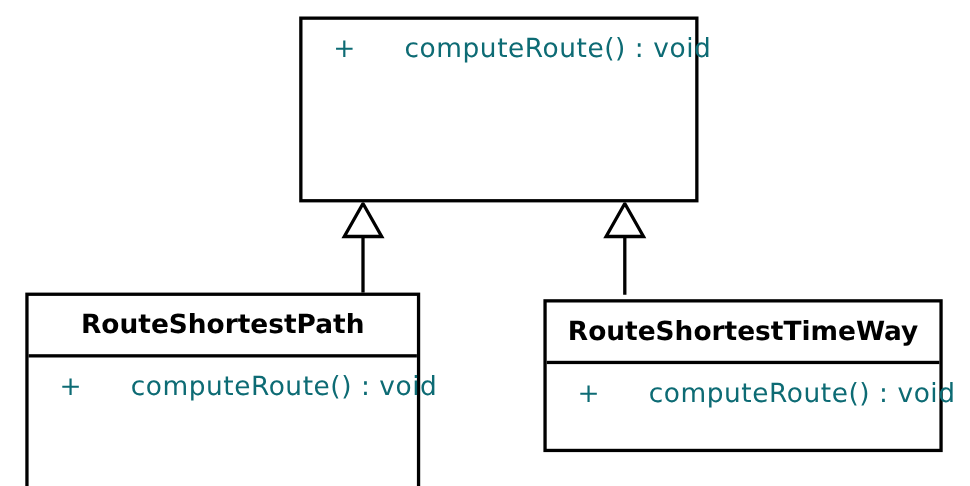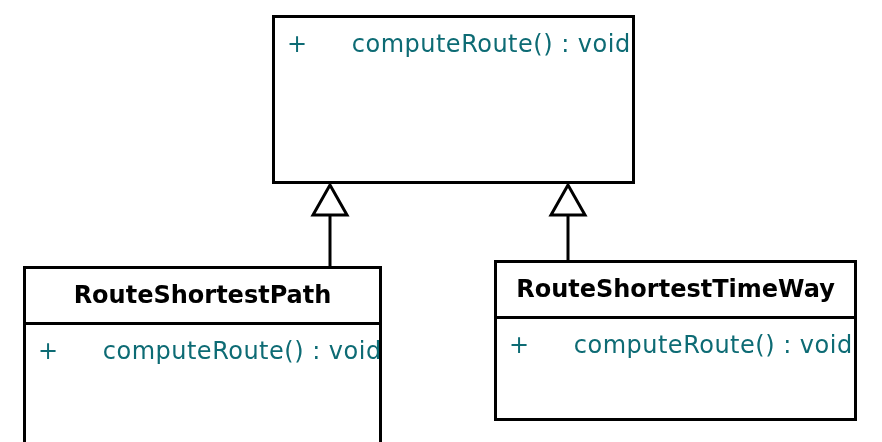--- a/index.html
+++ b/index.html
@@ -23,39 +23,39 @@
     height: 442px;
   }
   .uml-class {
     position: absolute;
     box-sizing: border-box;
     border: 3px solid #000000;
     background: #ffffff;
   }
   .box-routing   { left: 272px; top: 15px;  width: 363px; height: 169px; }
   .box-shortest  { left: 23px;  top: 266px; width: 359px; height: 185px; }
-  .box-timeway   { left: 494px; top: 260px; width: 363px; height: 161px; }
+  .box-timeway   { left: 494px; top: 272px; width: 363px; height: 139px; }
 
   .class-title {
     box-sizing: content-box;
     border-bottom: 3px solid #000000;
     font-weight: bold;
     font-size: 24px;
     color: #000000;
     text-align: center;
     white-space: nowrap;
     overflow: hidden;
   }
   .box-routing .class-title  { height: 48px; line-height: 48px; }
   .box-shortest .class-title { height: 53px; line-height: 53px; }
   .box-timeway .class-title  { height: 53px; line-height: 53px; }
 
   .class-members {
     box-sizing: border-box;
-    padding: 9px 0 0 12px;
+    padding: 9px 0 0 28px;
   }
   .method-row {
     font-size: 24px;
     line-height: 34px;
     color: #0d6b74;
     white-space: nowrap;
     letter-spacing: 0.5px;
   }
   .method-row .sig {
     margin-left: 36px;

